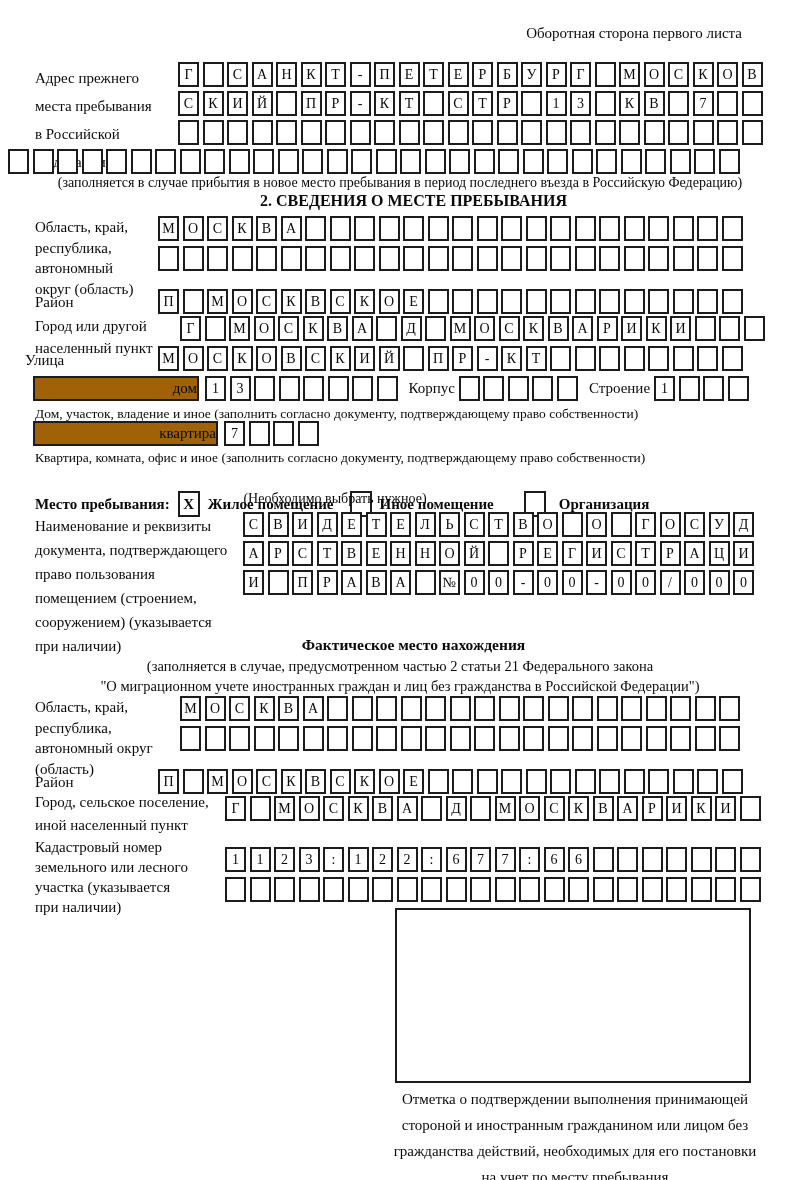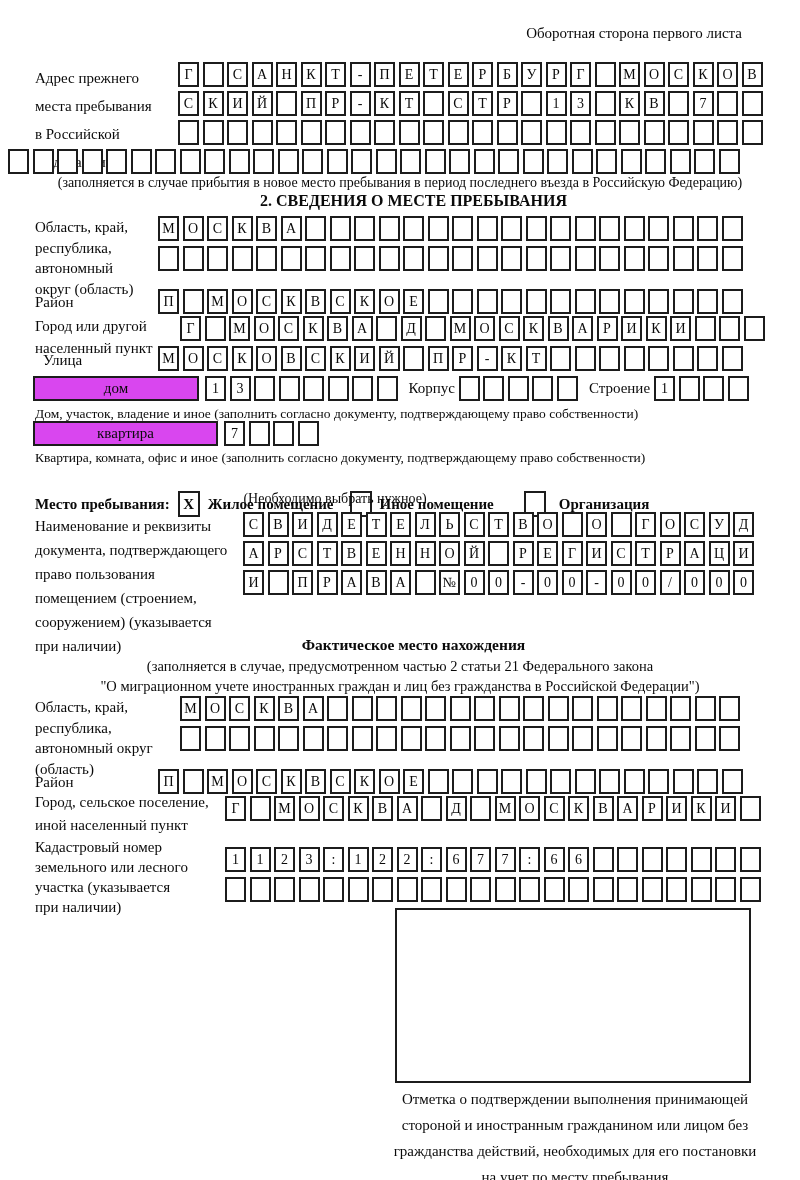--- a/index.html
+++ b/index.html
@@ -15,21 +15,21 @@
     flex:none; width:21px; height:25px; border:2px solid #1c1c1c;
     display:flex; align-items:center; justify-content:center;
     font-size:14px; line-height:1; background:#fff;
   }
   .chk {
     flex:none; display:inline-flex; width:22px; height:26px; border:2px solid #1c1c1c;
     align-items:center; justify-content:center; font-size:15px; background:#fff;
   }
   .widebox {
     flex:none; border:2px solid #1c1c1c; height:25px;
-    display:flex; align-items:center; justify-content:center; background:#d946ef;
+    display:flex; align-items:center; justify-content:flex-end; background:#a16207;
   }
   .lbl { position:absolute; font-size:15px; line-height:20.5px; }
   .ml { white-space:pre-line; }
   .caption { position:absolute; font-size:13.5px; }
   .center { left:0; width:800px; text-align:center; }
   .bold { font-weight:bold;padding-left:27px; }
   .flexrow { position:absolute; display:flex; align-items:center; }
   .bigbox { position:absolute; border:2px solid #1c1c1c; background:#fff; }
 </style>
 </head>
@@ -262,21 +262,21 @@
     <span class="cell">А</span>
     <span class="cell">Р</span>
     <span class="cell">И</span>
     <span class="cell">К</span>
     <span class="cell">И</span>
     <span class="cell"></span>
     <span class="cell"></span>
     <span class="cell"></span>
   </div>
 
-<div class="lbl" style="left:43px; top:350px;">Улица</div>
+<div class="lbl" style="left:25px; top:350px;">Улица</div>
 <div class="cellrow" style="left:158px; top:346px;">
     <span class="cell">М</span>
     <span class="cell">О</span>
     <span class="cell">С</span>
     <span class="cell">К</span>
     <span class="cell">О</span>
     <span class="cell">В</span>
     <span class="cell">С</span>
     <span class="cell">К</span>
     <span class="cell">И</span>

